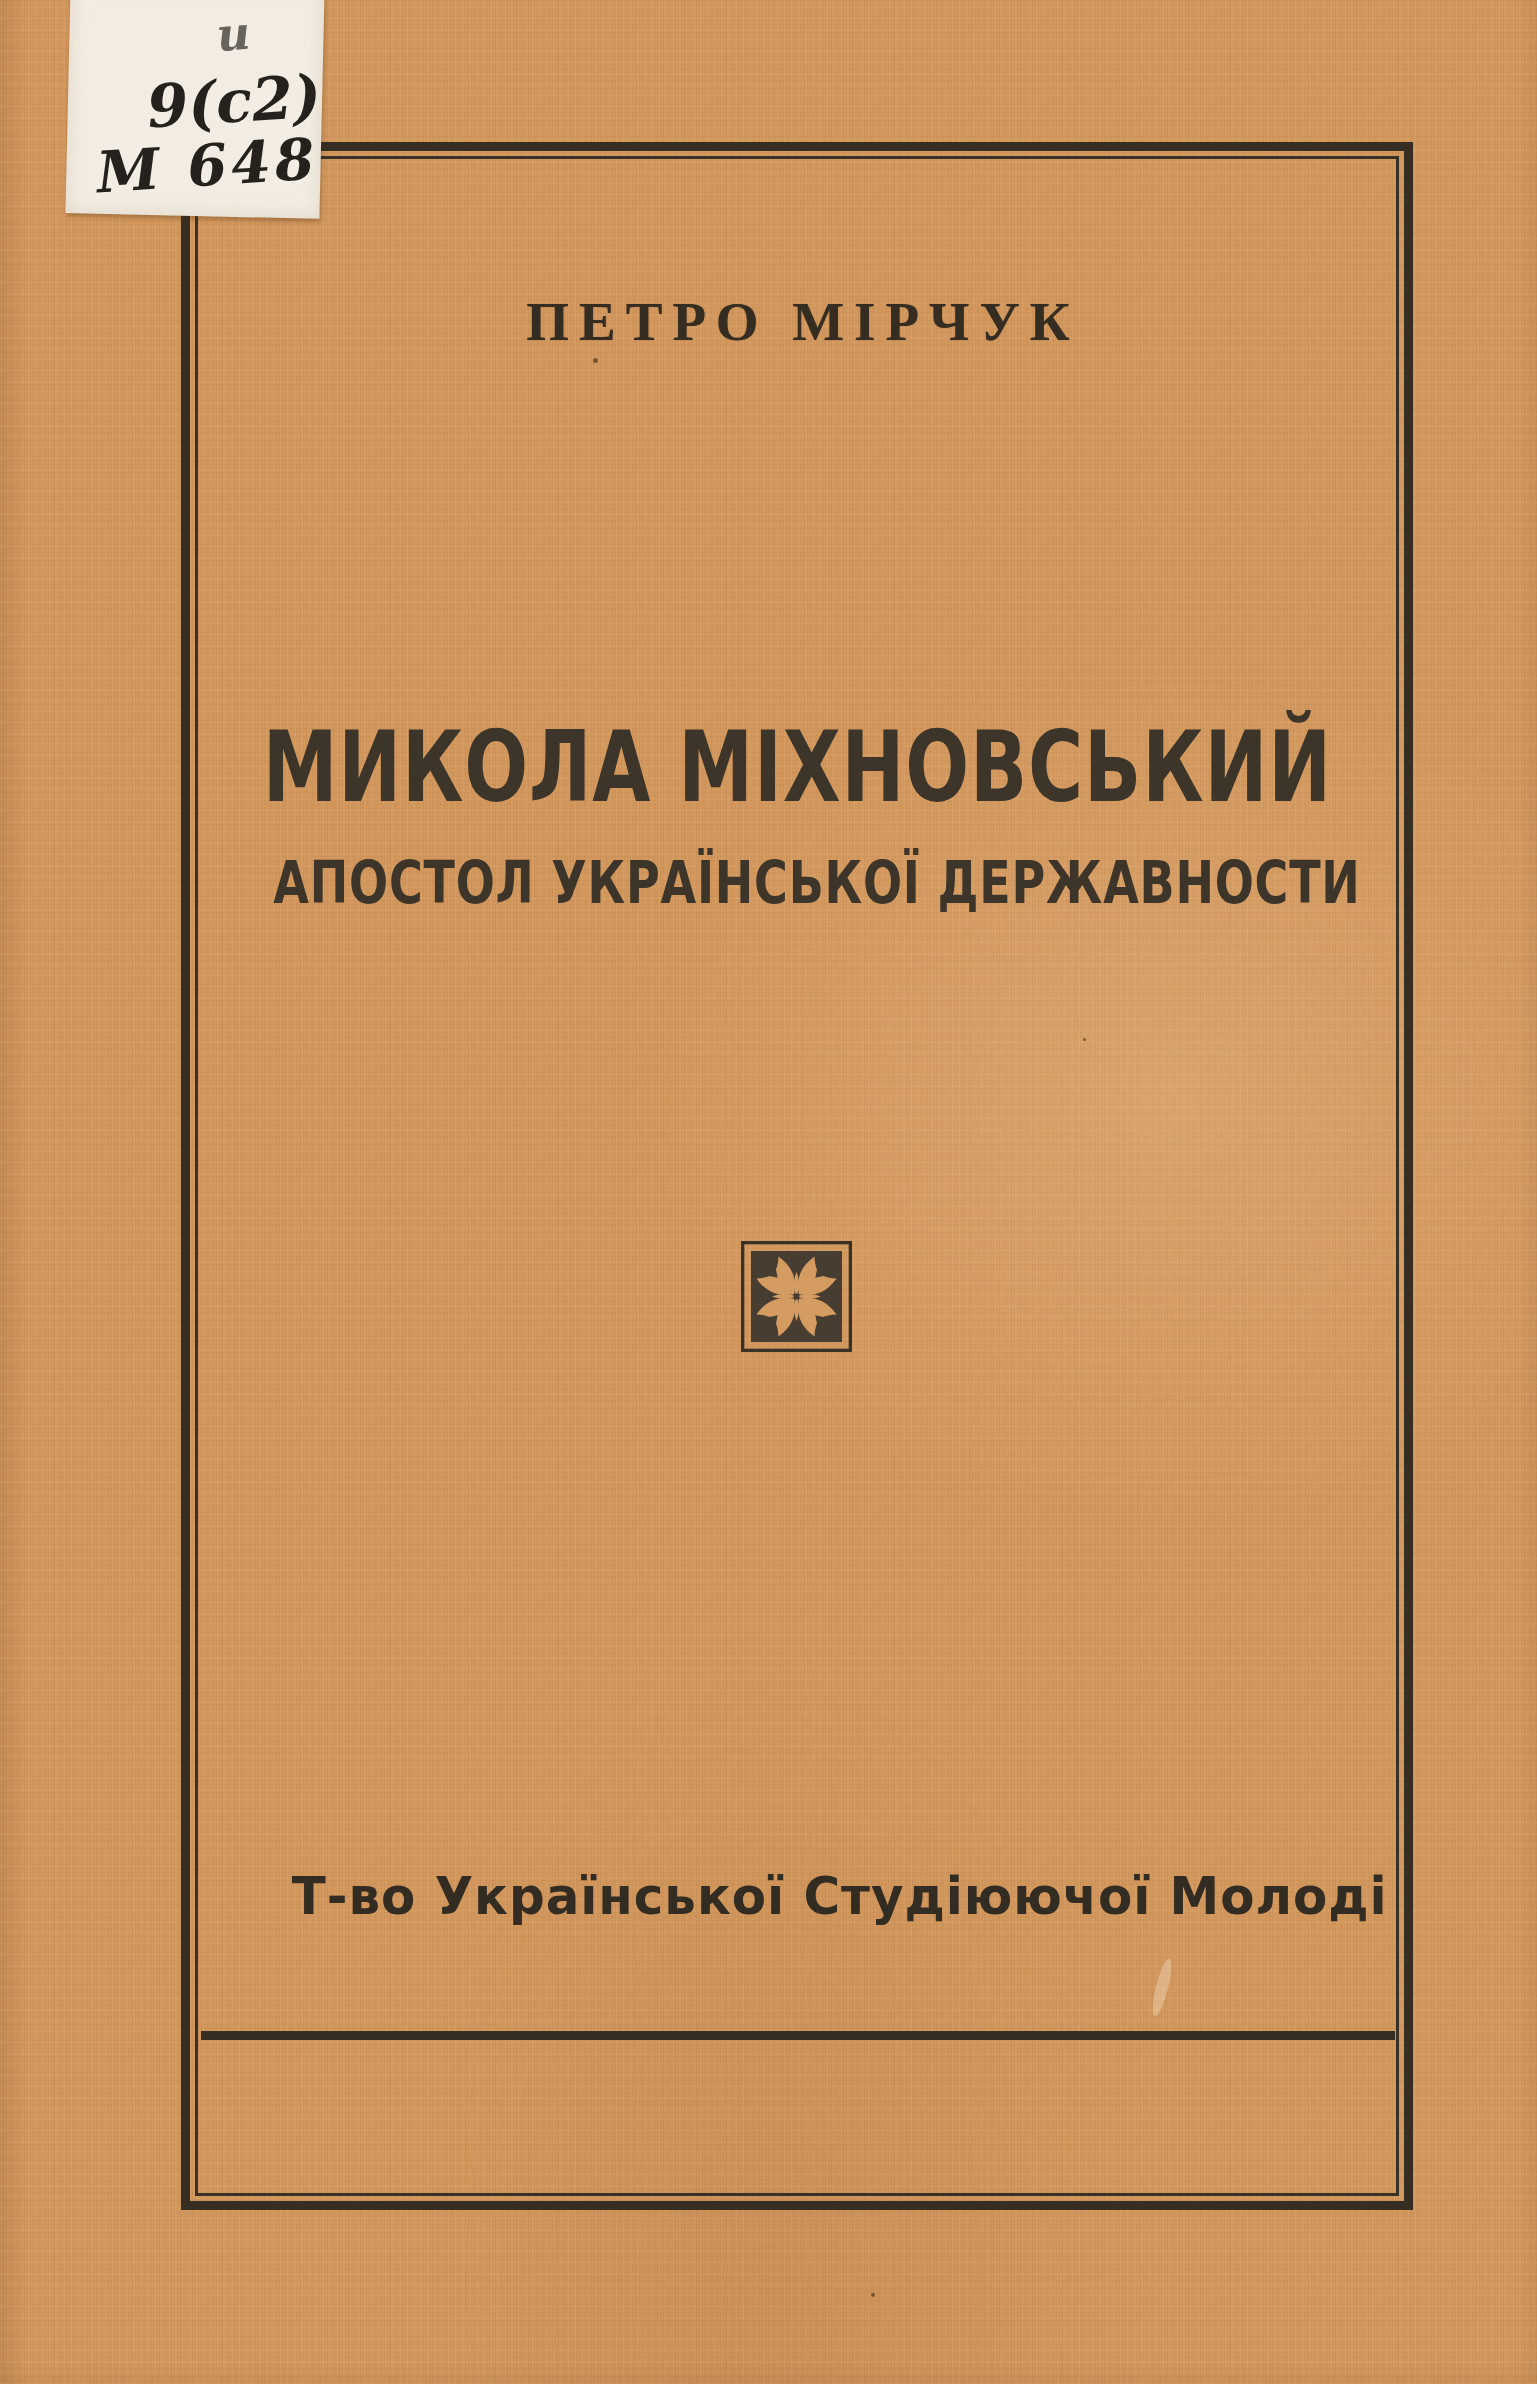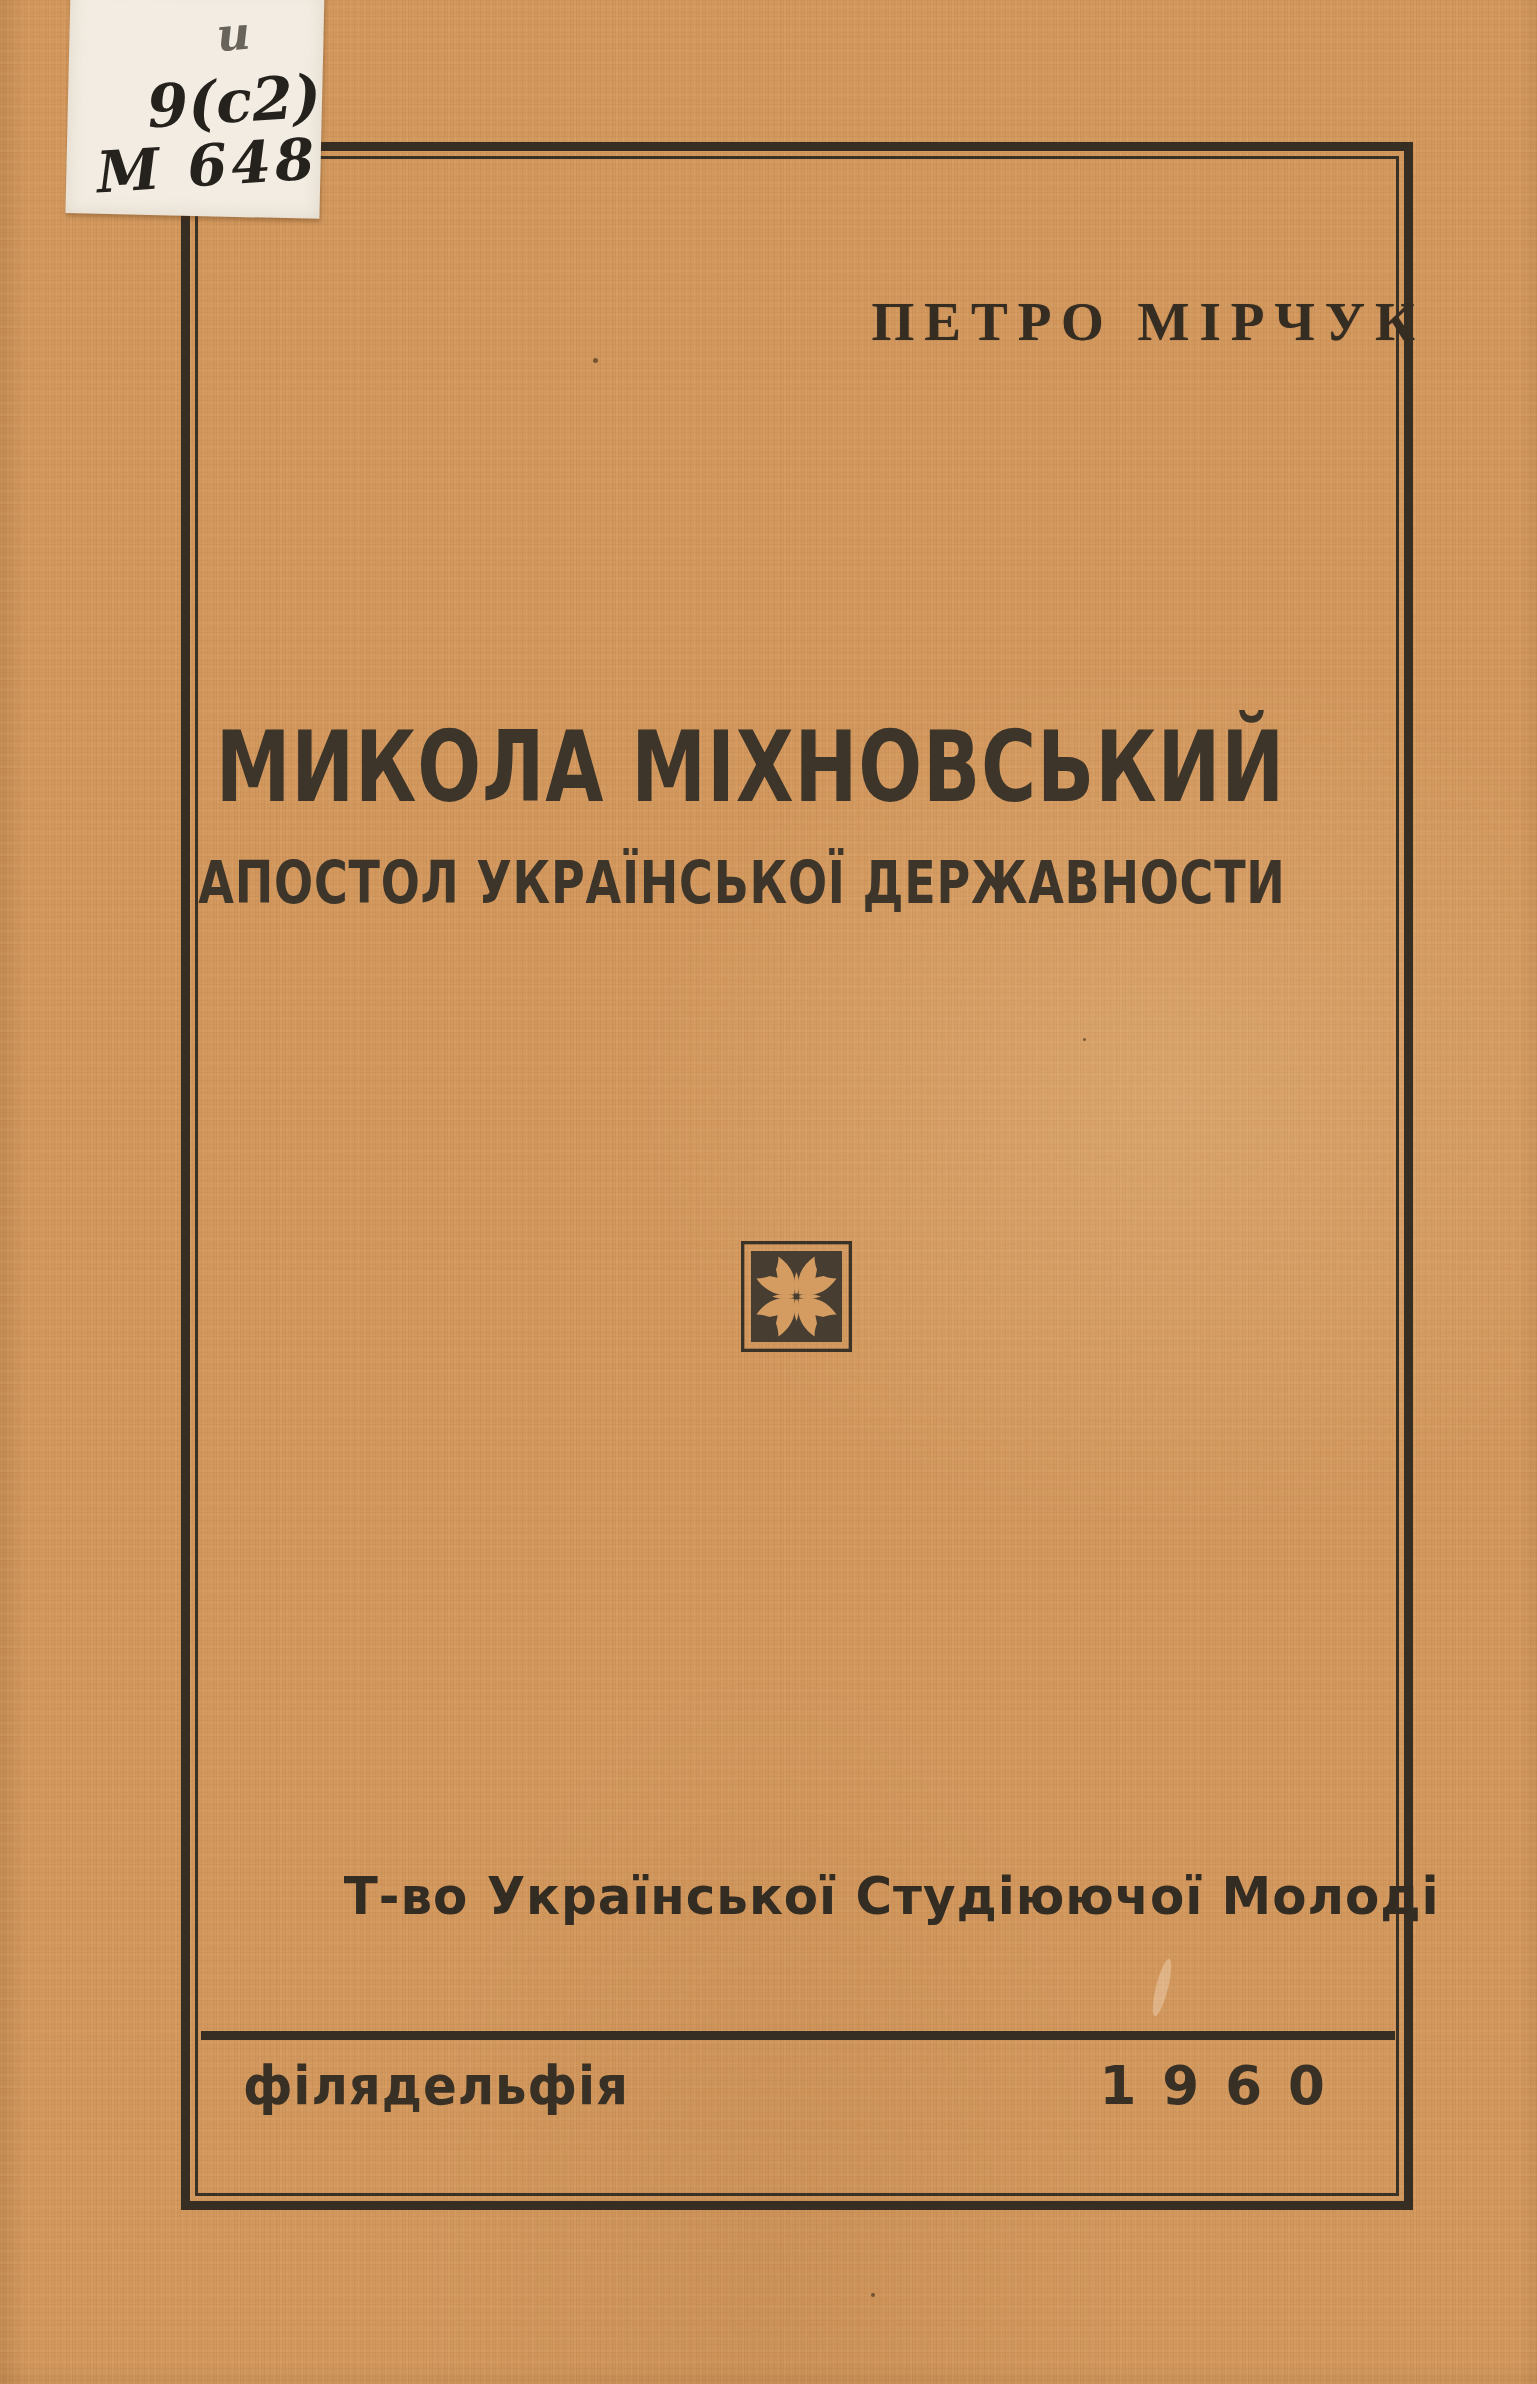--- a/index.html
+++ b/index.html
@@ -22,21 +22,21 @@
   .frame-outer{
     position:absolute;left:181px;top:142px;width:1232px;height:2068px;
     border:9px solid #362d23;box-sizing:border-box;
   }
   .frame-inner{
     position:absolute;left:5px;top:5px;right:5px;bottom:5px;
     border:3px solid #3a3127;
   }
   .line{
     position:absolute;left:181px;width:1244px;
-    display:flex;justify-content:flex-end;align-items:flex-start;
+    display:flex;justify-content:center;align-items:flex-start;
     line-height:1;white-space:nowrap;
   }
   .author span{
     font-family:"Liberation Serif", serif;font-weight:bold;
     font-size:55px;letter-spacing:10px;color:#352c22;
     text-shadow:0 0 1px rgba(53,44,34,.5);
   }
   .title span{
     font-weight:bold;font-size:94px;letter-spacing:1px;color:#3d352a;
     transform:translateX(-6px) scaleX(0.80) scaleY(1.04);transform-origin:50% 0;
@@ -150,24 +150,20 @@
     </svg>
   </div>
 
   <div class="line pub1" style="top:1870px;padding-left:37px;">
     <span>Т-во Української Студіюючої Молоді</span>
   </div>
 
 
   <div class="rule"></div>
 
-  <div class="bottomrow">
-    <span class="city">філядельфія</span>
-    <span class="year">1960</span>
-  </div>
 
   <div class="sticker">
     <div class="hw hw-top">и</div>
     <div class="hw hw-mid">9(с2)</div>
     <div class="hw hw-bot">М 648</div>
   </div>
 
   <div class="speck" style="left:593px;top:358px;width:5px;height:5px;"></div>
   <div class="speck" style="left:871px;top:2293px;width:4px;height:4px;"></div>
   <div class="speck" style="left:1083px;top:1038px;width:3px;height:3px;"></div>

